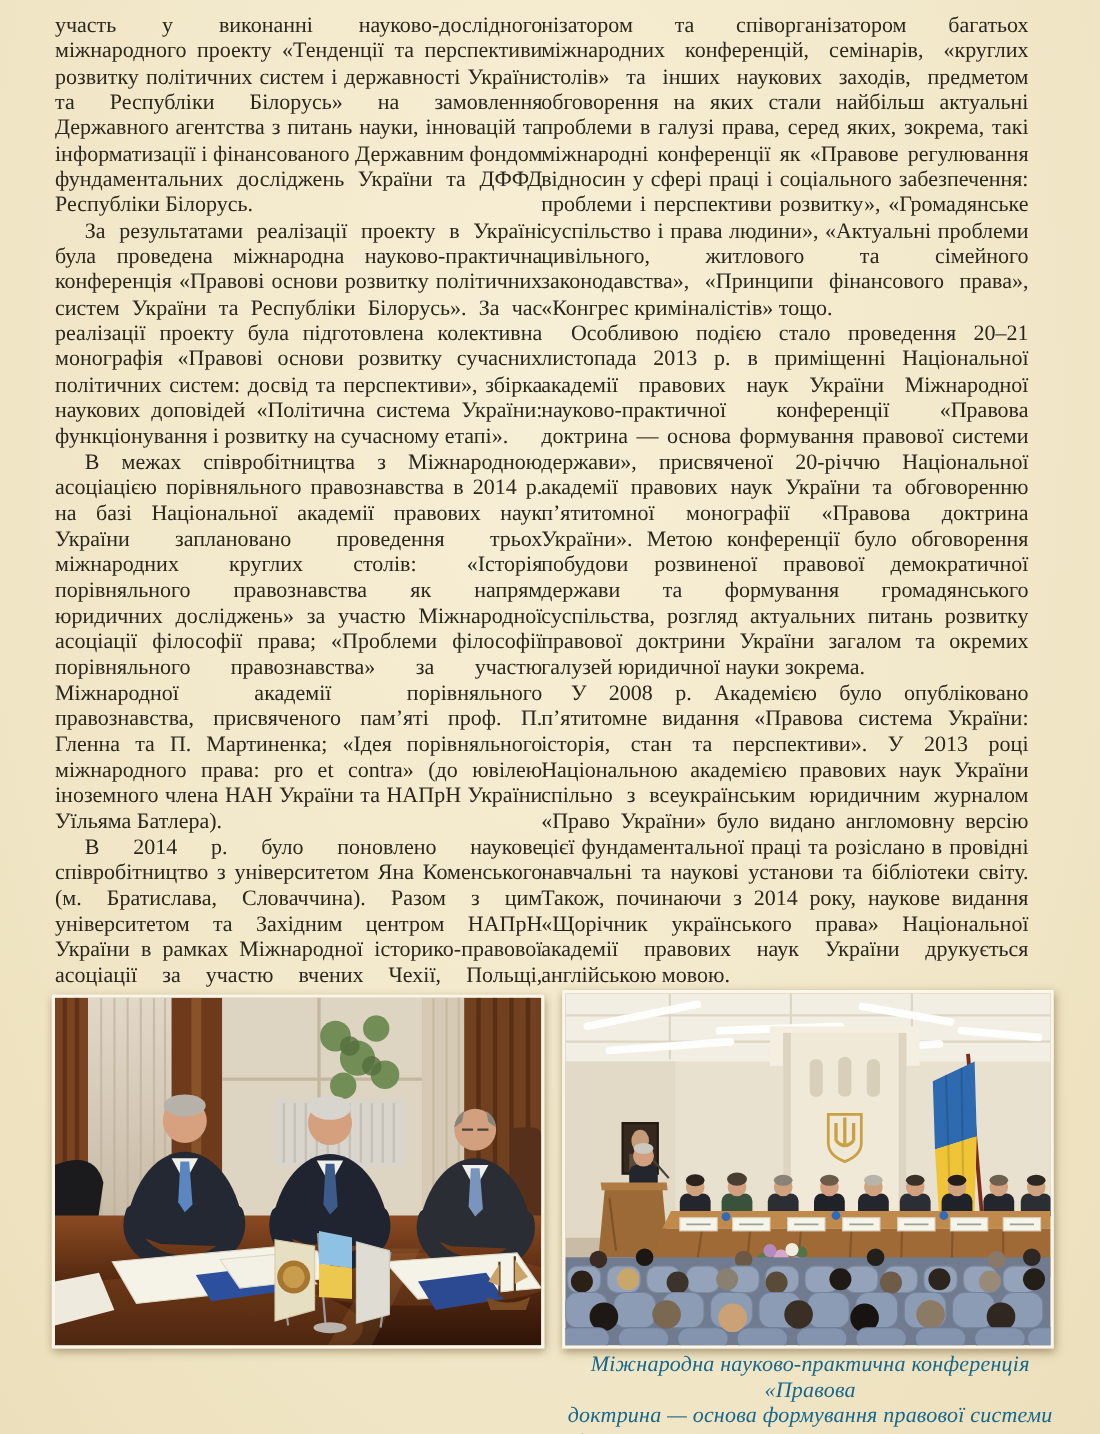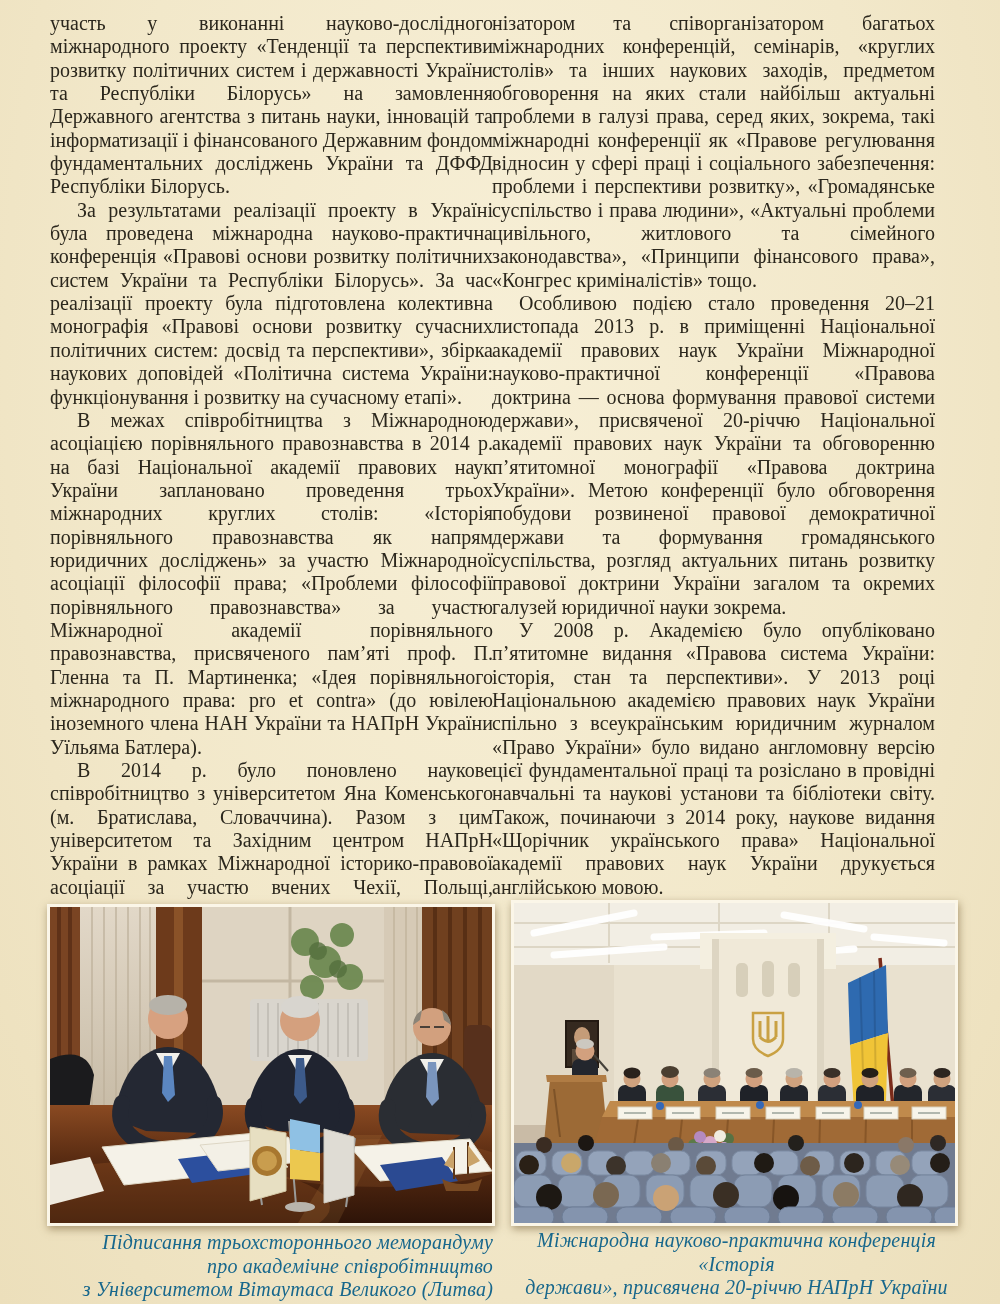--- a/index.html
+++ b/index.html
@@ -373,24 +373,20 @@
           <rect x="156" y="304" width="46" height="20" rx="10"></rect>
           <rect x="210" y="304" width="46" height="20" rx="10"></rect>
           <rect x="264" y="304" width="46" height="20" rx="10"></rect>
           <rect x="318" y="304" width="46" height="20" rx="10"></rect>
           <rect x="372" y="304" width="46" height="20" rx="10"></rect>
           <rect x="420" y="304" width="40" height="20" rx="10"></rect>
       </g>
     </svg>
   </div>
 
-  <div class="caption caption-left">
-    <div>Підписання трьохстороннього меморандуму</div>
-    <div>про академічне співробітництво</div>
-    <div>з Університетом Вітаутаса Великого (Литва)</div>
-  </div>
 
   <div class="caption caption-right">
-    <div>Міжнародна науково-практична конференція «Історія</div>
+    <div>Міжнародна науково-практична конференція «Правова</div>
+    <div>доктрина — основа формування правової системи</div>
     <div>держави», присвячена 20-річчю НАПрН України</div>
   </div>
 
 </div>
 
 </body></html>

